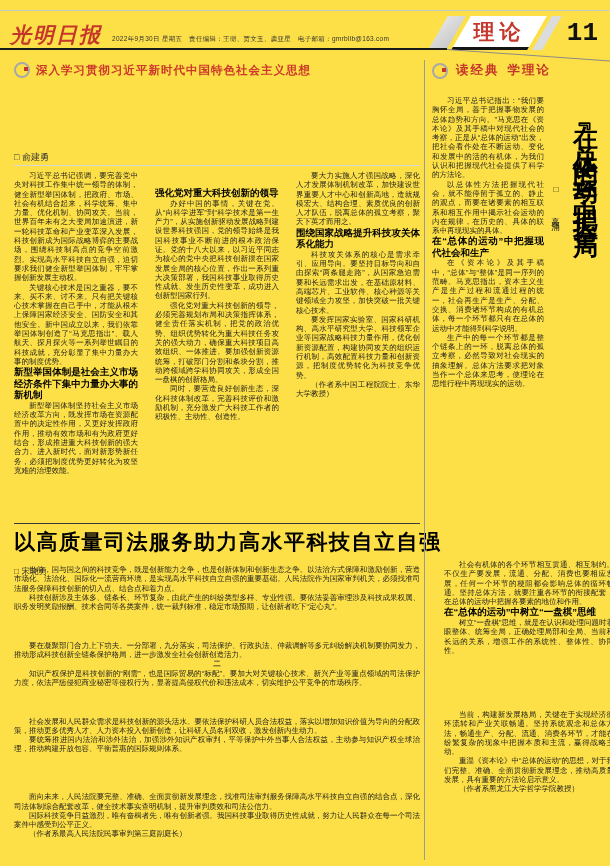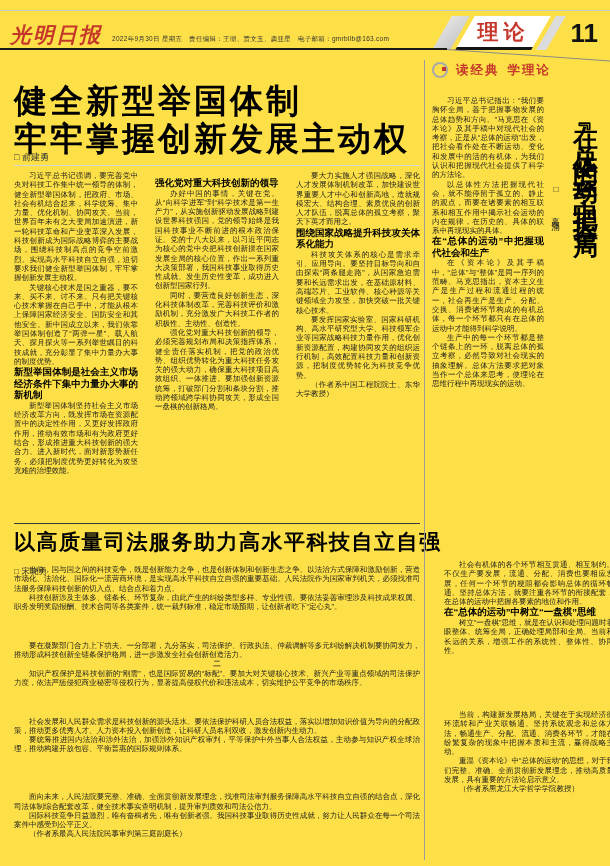--- a/index.html
+++ b/index.html
@@ -14,21 +14,21 @@
   .paper-name{
     font-family:"DejaVu Serif",serif;font-style:italic;font-weight:bold;
     font-size:21px;color:#c5372b;letter-spacing:2px;line-height:26px;white-space:nowrap;
   }
   .dateline{font-size:6.5px;color:#333;margin-left:10px;padding-bottom:4px;white-space:nowrap;letter-spacing:.3px;}
   .ribbon{position:absolute;right:0;top:-2px;height:34px;display:flex;align-items:stretch;}
   .rib-slash{width:18px;background:linear-gradient(120deg,#e3e3e3,#c9c9c9);transform:skewX(-30deg);margin:0 5px;}
   .rib-slash.small{width:10px;background:#dcdcdc;}
   .rib-label-wrap{display:flex;align-items:center;border-bottom:3px solid #141414;transform:skewX(-30deg);padding:0 12px;background:#fff;}
   .rib-label{transform:skewX(30deg);font-size:21px;font-weight:bold;color:#c5372b;letter-spacing:5px;white-space:nowrap;}
-  .rib-num{display:flex;align-items:center;font-size:26px;font-weight:bold;color:#111;padding:0 4px 0 10px;}
+  .rib-num{display:flex;align-items:center;font-size:26px;font-weight:bold;color:#111;padding:0 4px 0 10px;font-family:Liberation Mono, monospace;}
   .header-rule{position:absolute;top:48px;left:0;width:447px;border-top:2px solid #1a1a1a;}
   .header-rule-slant{position:absolute;top:49px;left:447px;width:166px;border-top:1.5px solid #8a8a8a;transform:rotate(4deg);transform-origin:top left;}
 
   
   .g-icon{display:inline-block;width:11px;height:11px;border:2.5px solid #a8a8a8;border-radius:50%;position:relative;flex:none;}
   .g-icon::after{content:"";position:absolute;right:0;top:3px;width:4px;height:4px;background:#c5372b;}
   .colbody{font-size:7.5px;line-height:9.3px;text-align:justify;color:#1d1d1d;overflow:hidden;}
   .colbody p{margin:0;text-indent:2em;}
   .subhead{font-weight:bold;font-size:9.5px;line-height:11.5px;color:#000;margin:5px 0 4px;text-indent:0 !important;}
   .note{font-weight:normal;}
@@ -48,21 +48,21 @@
 
   
   .b-headline{position:absolute;top:528px;left:14px;margin:0;font-size:21px;font-weight:900;color:#000;letter-spacing:1.5px;white-space:nowrap;}
   .b-byline{position:absolute;top:552px;left:14px;font-size:8.5px;color:#333;margin-top:14px;}
   .bottom-cols{position:absolute;top:565px;left:14px;width:406px;height:295px;display:flex;gap:8px;flex-direction:column;}
   .bottom-cols .col{flex:1;height:100%;}
 
   
   .side-divider{position:absolute;top:60px;bottom:6px;left:424px;border-left:1px solid #9a9a9a;}
   .sidebar{position:absolute;top:62px;left:432px;width:170px;height:798px;}
-  .side-header{display:flex;gap:8px;}
+  .side-header{display:flex;align-items:center;gap:8px;}
   .side-header .g-icon{width:12px;height:12px;}
   .side-label{color:#c5372b;font-weight:bold;font-size:12.5px;letter-spacing:2px;}
   .side-topcol{position:absolute;top:34px;left:0;width:112px;height:452px;}
   .v-byline{position:absolute;top:122px;left:118px;height:90px;writing-mode:vertical-rl;text-orientation:upright;font-size:8.5px;letter-spacing:3px;color:#222;}
   .v-title{position:absolute;top:44px;right:0;height:505px;writing-mode:vertical-rl;text-orientation:upright;font-family:"DejaVu Serif",serif;font-size:25px;font-weight:900;color:#000;letter-spacing:9px;}
   .side-bottom{position:absolute;top:498px;left:12px;width:170px;height:300px;display:flex;flex-direction:column;}
   .side-bottom .col{flex:1;height:100%;}
 </style>
 </head>
 <body>
@@ -79,40 +79,40 @@
       <div class="rib-label-wrap">
         <span class="rib-label">理论</span>
       </div>
       <div class="rib-slash small"></div>
       <span class="rib-num">11</span>
     </div>
   </div>
   <div class="header-rule"></div>
   <div class="header-rule-slant"></div>
 
+  <div class="banner">
+    <span class="g-icon"></span>
+    <span class="banner-text">深入学习贯彻习近平新时代中国特色社会主义思想</span>
+  </div>
 
-  <h1 class="headline">
-    <span>健全新型举国体制</span><br>
-    <span>牢牢掌握创新发展主动权</span>
-  </h1>
   <div class="byline">□ 俞建勇</div>
   <div class="byline-rule"></div>
 
   <div class="main-cols">
     <div class="col colbody">
       <p>习近平总书记强调，要完善党中央对科技工作集中统一领导的体制，健全新型举国体制，把政府、市场、社会有机结合起来，科学统筹、集中力量、优化机制、协同攻关。当前，世界百年未有之大变局加速演进，新一轮科技革命和产业变革深入发展，科技创新成为国际战略博弈的主要战场，围绕科技制高点的竞争空前激烈。实现高水平科技自立自强，迫切要求我们健全新型举国体制，牢牢掌握创新发展主动权。</p>
-      <p>关键核心技术是国之重器，要不来、买不来、讨不来。只有把关键核心技术掌握在自己手中，才能从根本上保障国家经济安全、国防安全和其他安全。新中国成立以来，我们依靠举国体制创造了“两弹一星”、载人航天、探月探火等一系列举世瞩目的科技成就，充分彰显了集中力量办大事的制度优势。</p>
+      <p>关键核心技术是国之重器，要不来、买不来、讨不来。只有把关键核心技术掌握在自己手中，才能从根本上保障国家经济安全、国防安全和其他安全。新中国成立以来，我们依靠举国体制创造了“马克思指出”、载人航天、探月探火等一系列举世瞩目的科技成就，充分彰显了集中力量办大事的制度优势。</p>
       <p class="subhead">新型举国体制是社会主义市场经济条件下集中力量办大事的新机制</p>
       <p>新型举国体制坚持社会主义市场经济改革方向，既发挥市场在资源配置中的决定性作用，又更好发挥政府作用，推动有效市场和有为政府更好结合，形成推进重大科技创新的强大合力。进入新时代，面对新形势新任务，必须把制度优势更好转化为攻坚克难的治理效能。</p>
     </div>
     <div class="col colbody">
-      <p class="subhead" style="margin-top:6px;">强化党对重大科技创新的领导</p>
+      <p class="subhead" style="margin-top:16px;">强化党对重大科技创新的领导</p>
       <p>办好中国的事情，关键在党。从“向科学进军”到“科学技术是第一生产力”，从实施创新驱动发展战略到建设世界科技强国，党的领导始终是我国科技事业不断前进的根本政治保证。党的十八大以来，以习近平同志为核心的党中央把科技创新摆在国家发展全局的核心位置，作出一系列重大决策部署，我国科技事业取得历史性成就、发生历史性变革，成功进入创新型国家行列。</p>
+      <p>强化党对重大科技创新的领导，必须完善规划布局和决策指挥体系，健全责任落实机制，把党的政治优势、组织优势转化为重大科技任务攻关的强大动力，确保重大科技项目高效组织、一体推进。要加强创新资源统筹，打破部门分割和条块分割，推动跨领域跨学科协同攻关，形成全国一盘棋的创新格局。</p>
       <p>同时，要营造良好创新生态，深化科技体制改革，完善科技评价和激励机制，充分激发广大科技工作者的积极性、主动性、创造性。</p>
-      <p>强化党对重大科技创新的领导，必须完善规划布局和决策指挥体系，健全责任落实机制，把党的政治优势、组织优势转化为重大科技任务攻关的强大动力，确保重大科技项目高效组织、一体推进。要加强创新资源统筹，打破部门分割和条块分割，推动跨领域跨学科协同攻关，形成全国一盘棋的创新格局。</p>
     </div>
     <div class="col colbody">
       <p>要大力实施人才强国战略，深化人才发展体制机制改革，加快建设世界重要人才中心和创新高地，造就规模宏大、结构合理、素质优良的创新人才队伍，脱离总体的孤立考察，聚天下英才而用之。</p>
       <p class="subhead">围绕国家战略提升科技攻关体系化能力</p>
       <p>科技攻关体系的核心是需求牵引、应用导向。要坚持目标导向和自由探索“两条腿走路”，从国家急迫需要和长远需求出发，在基础原材料、高端芯片、工业软件、核心种源等关键领域全力攻坚，加快突破一批关键核心技术。</p>
       <p>要发挥国家实验室、国家科研机构、高水平研究型大学、科技领军企业等国家战略科技力量作用，优化创新资源配置，构建协同攻关的组织运行机制，高效配置科技力量和创新资源，把制度优势转化为科技竞争优势。</p>
       <p class="note">（作者系中国工程院院士、东华大学教授）</p>
     </div>
   </div>
 

